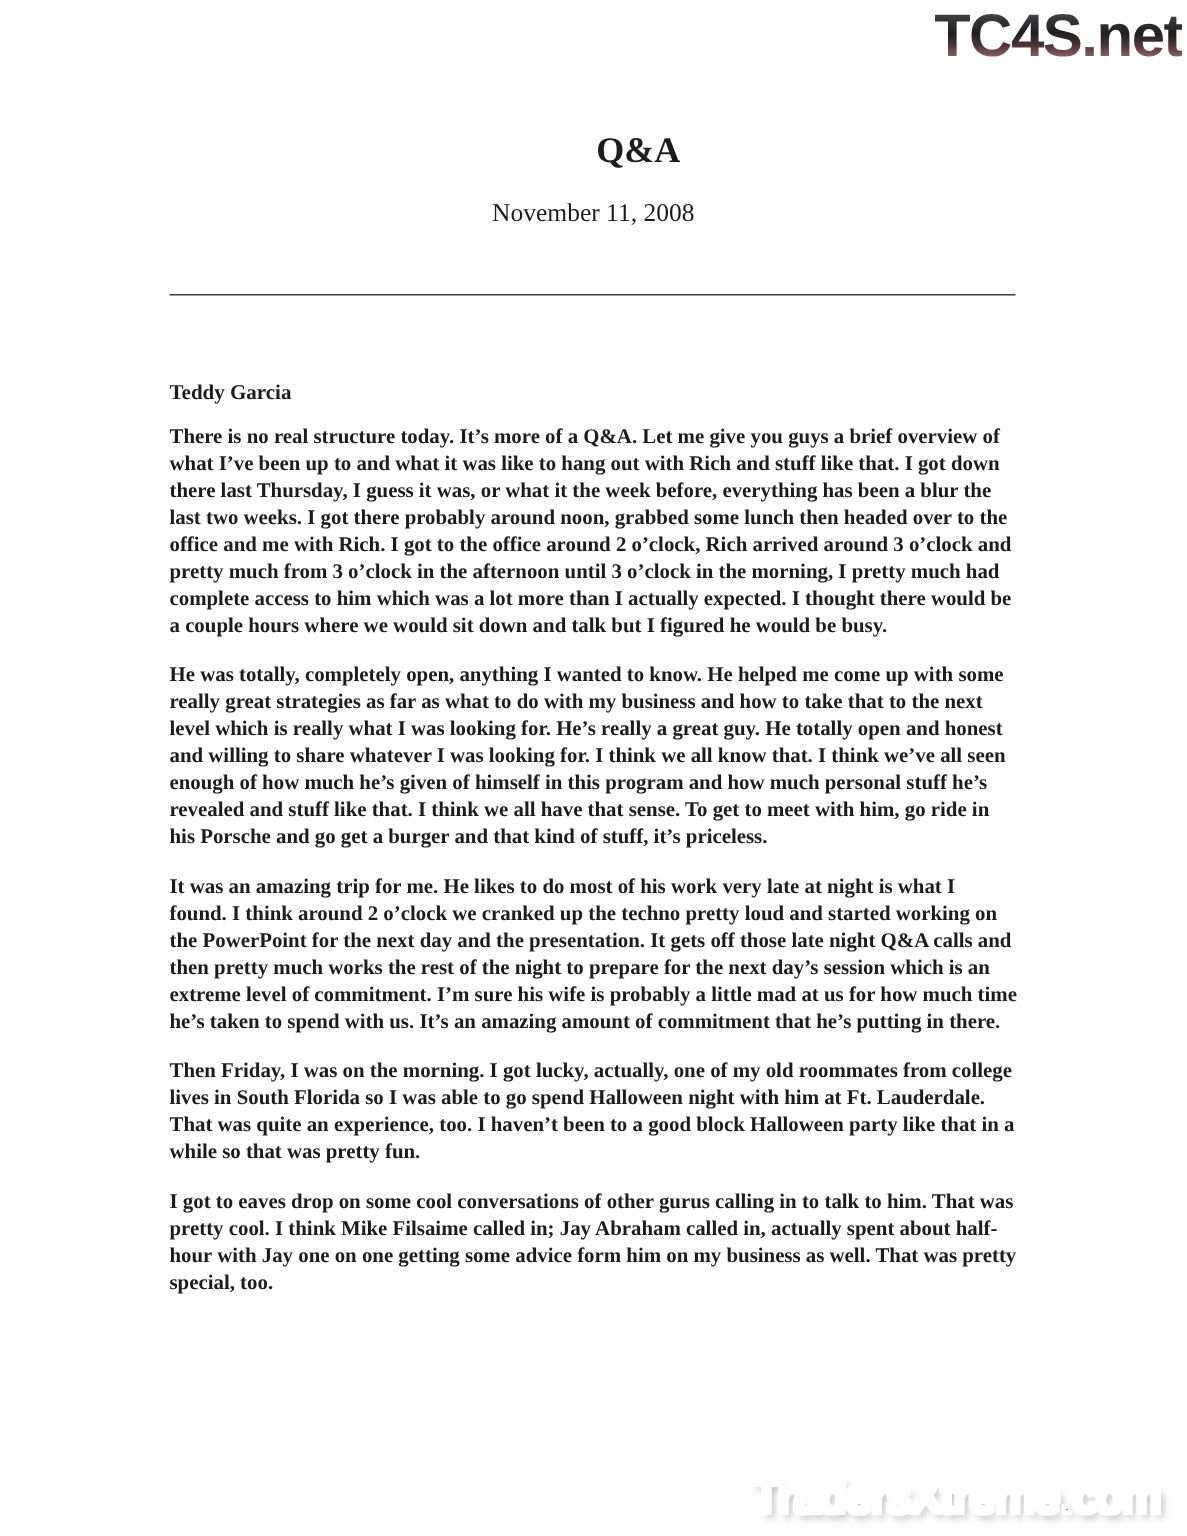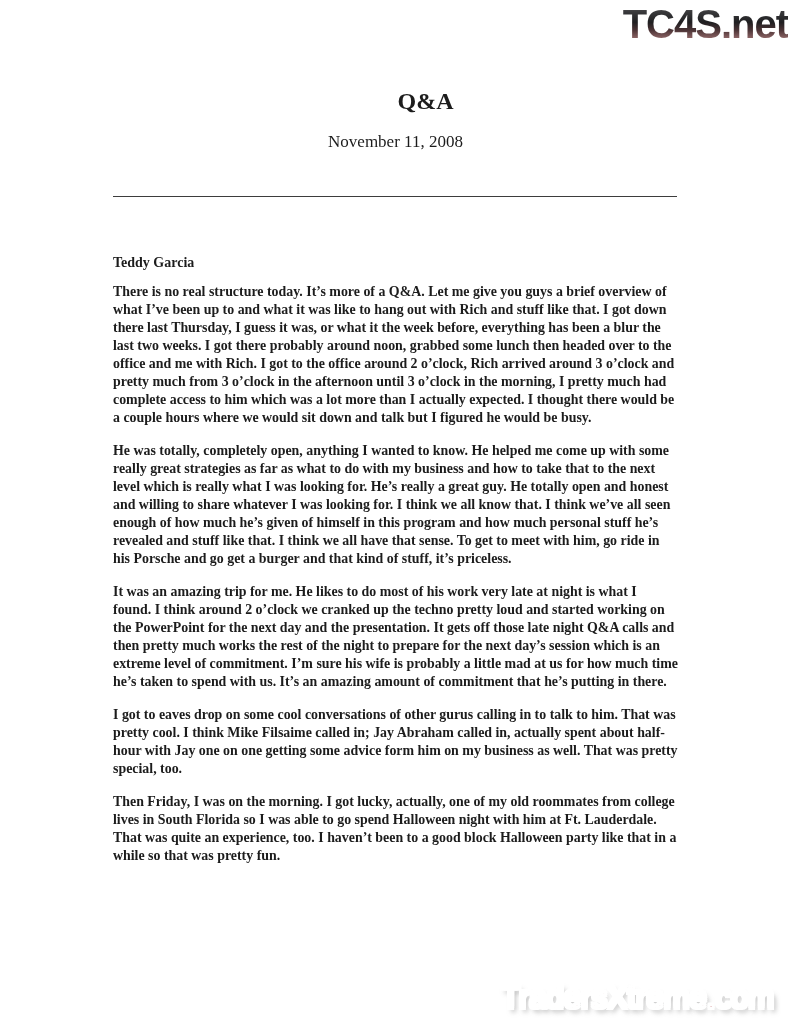--- a/index.html
+++ b/index.html
@@ -135,20 +135,20 @@
   <div class="doc-date">November 11, 2008</div>
 
   <hr class="rule">
 
   <div class="speaker">Teddy Garcia</div>
 
   <div class="body-text">
     <p>There is no real structure today. It’s more of a Q&amp;A. Let me give you guys a brief overview of what I’ve been up to and what it was like to hang out with Rich and stuff like that. I got down there last Thursday, I guess it was, or what it the week before, everything has been a blur the last two weeks. I got there probably around noon, grabbed some lunch then headed over to the office and me with Rich. I got to the office around 2 o’clock, Rich arrived around 3 o’clock and pretty much from 3 o’clock in the afternoon until 3 o’clock in the morning, I pretty much had complete access to him which was a lot more than I actually expected. I thought there would be a couple hours where we would sit down and talk but I figured he would be busy.</p>
     <p>He was totally, completely open, anything I wanted to know. He helped me come up with some really great strategies as far as what to do with my business and how to take that to the next level which is really what I was looking for. He’s really a great guy. He totally open and honest and willing to share whatever I was looking for. I think we all know that. I think we’ve all seen enough of how much he’s given of himself in this program and how much personal stuff he’s revealed and stuff like that. I think we all have that sense. To get to meet with him, go ride in his Porsche and go get a burger and that kind of stuff, it’s priceless.</p>
     <p>It was an amazing trip for me. He likes to do most of his work very late at night is what I found. I think around 2 o’clock we cranked up the techno pretty loud and started working on the PowerPoint for the next day and the presentation. It gets off those late night Q&amp;A calls and then pretty much works the rest of the night to prepare for the next day’s session which is an extreme level of commitment. I’m sure his wife is probably a little mad at us for how much time he’s taken to spend with us. It’s an amazing amount of commitment that he’s putting in there.</p>
+    <p>Then Friday, I was on the morning. I got lucky, actually, one of my old roommates from college lives in South Florida so I was able to go spend Halloween night with him at Ft. Lauderdale. That was quite an experience, too. I haven’t been to a good block Halloween party like that in a while so that was pretty fun.</p>
     <p>I got to eaves drop on some cool conversations of other gurus calling in to talk to him. That was pretty cool. I think Mike Filsaime called in; Jay Abraham called in, actually spent about half-hour with Jay one on one getting some advice form him on my business as well. That was pretty special, too.</p>
-    <p>Then Friday, I was on the morning. I got lucky, actually, one of my old roommates from college lives in South Florida so I was able to go spend Halloween night with him at Ft. Lauderdale. That was quite an experience, too. I haven’t been to a good block Halloween party like that in a while so that was pretty fun.</p>
   </div>
 
 
   <div class="tx-logo">TradersXtreme.com</div>
 
 </div>
 
 </body></html>

